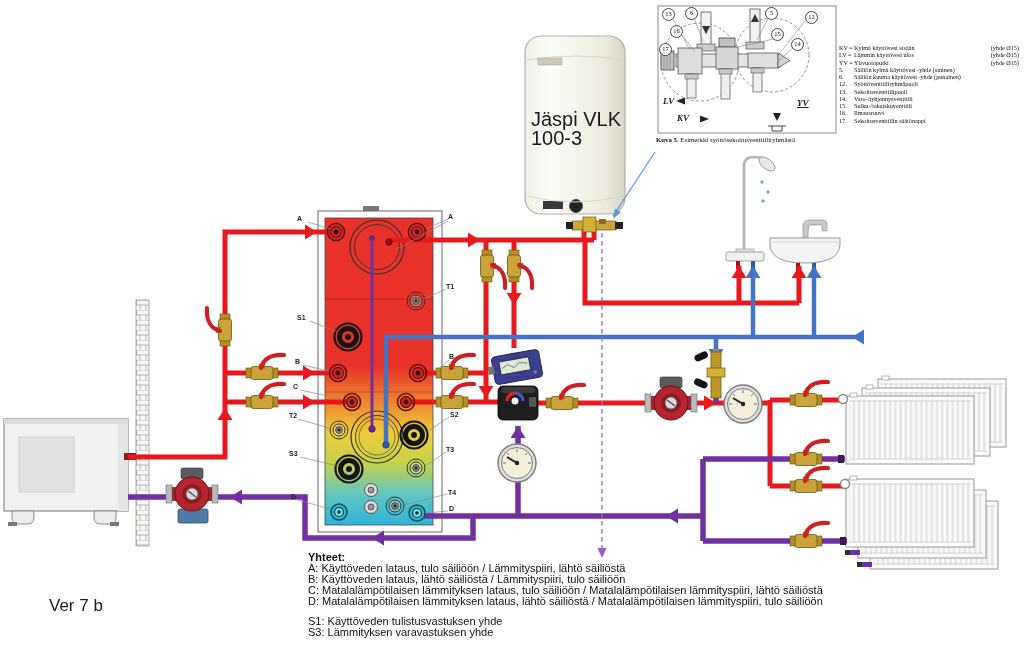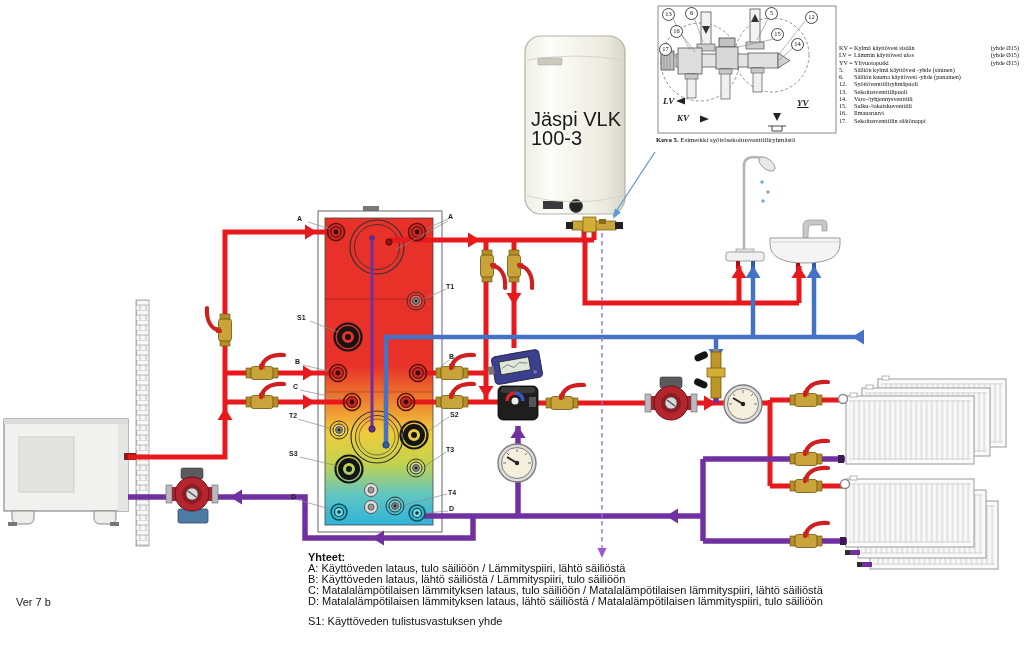--- a/index.html
+++ b/index.html
@@ -2,21 +2,21 @@
 <html><head>
 <meta charset="utf-8">
 <style>
   html,body{margin:0;padding:0;background:#fff;}
   .canvas{position:relative;width:1024px;height:660px;background:#ffffff;
           font-family:"Liberation Sans",sans-serif;overflow:hidden;}
   svg.layer{position:absolute;left:0;top:0;}
   .lbl{position:absolute;color:#1a1a1a;white-space:nowrap;}
   .tank-title{font-size:13.5px;line-height:16px;}
   .heater-title{font-size:20px;line-height:19px;}
-  .ver{font-size:11px;}
+  .ver{font-size:17px;margin-left:33px;}
   .port-lbl{font-size:7px;font-weight:bold;color:#222;}
   .kuva{position:absolute;left:656px;top:136px;font:6.8px "Liberation Serif",serif;color:#111;white-space:nowrap;}
   .kuva b{font-weight:bold;}
   .inset-legend{position:absolute;left:839px;top:44px;width:180px;
                 font:6.2px/7.25px "Liberation Serif",serif;color:#111;}
   .ilrow{display:flex;white-space:nowrap;}
   .ilrow .k{width:15px;flex:none;}
   .ilrow .n{margin-left:auto;}
   .callout{position:absolute;width:11px;height:11px;border:1px solid #444;border-radius:50%;
            font:6.5px/10px "Liberation Serif",serif;text-align:center;background:#fff;color:#111;}
@@ -495,15 +495,16 @@
 </div>
 
 <div class="bottom-legend">
   <div class="hd">Yhteet:</div>
   <div>A: Käyttöveden lataus, tulo säiliöön / Lämmityspiiri, lähtö säiliöstä</div>
   <div>B: Käyttöveden lataus, lähtö säiliöstä / Lämmityspiiri, tulo säiliöön</div>
   <div>C: Matalalämpötilaisen lämmityksen lataus, tulo säiliöön / Matalalämpötilaisen lämmityspiiri, lähtö säiliöstä</div>
   <div>D: Matalalämpötilaisen lämmityksen lataus, lähtö säiliöstä / Matalalämpötilaisen lämmityspiiri, tulo säiliöön</div>
   <div class="gap"></div>
   <div>S1: Käyttöveden tulistusvastuksen yhde</div>
+  <div>S3: Lämmityksen varavastuksen yhde</div>
 </div>
 
 </div>
 
 </body></html>

